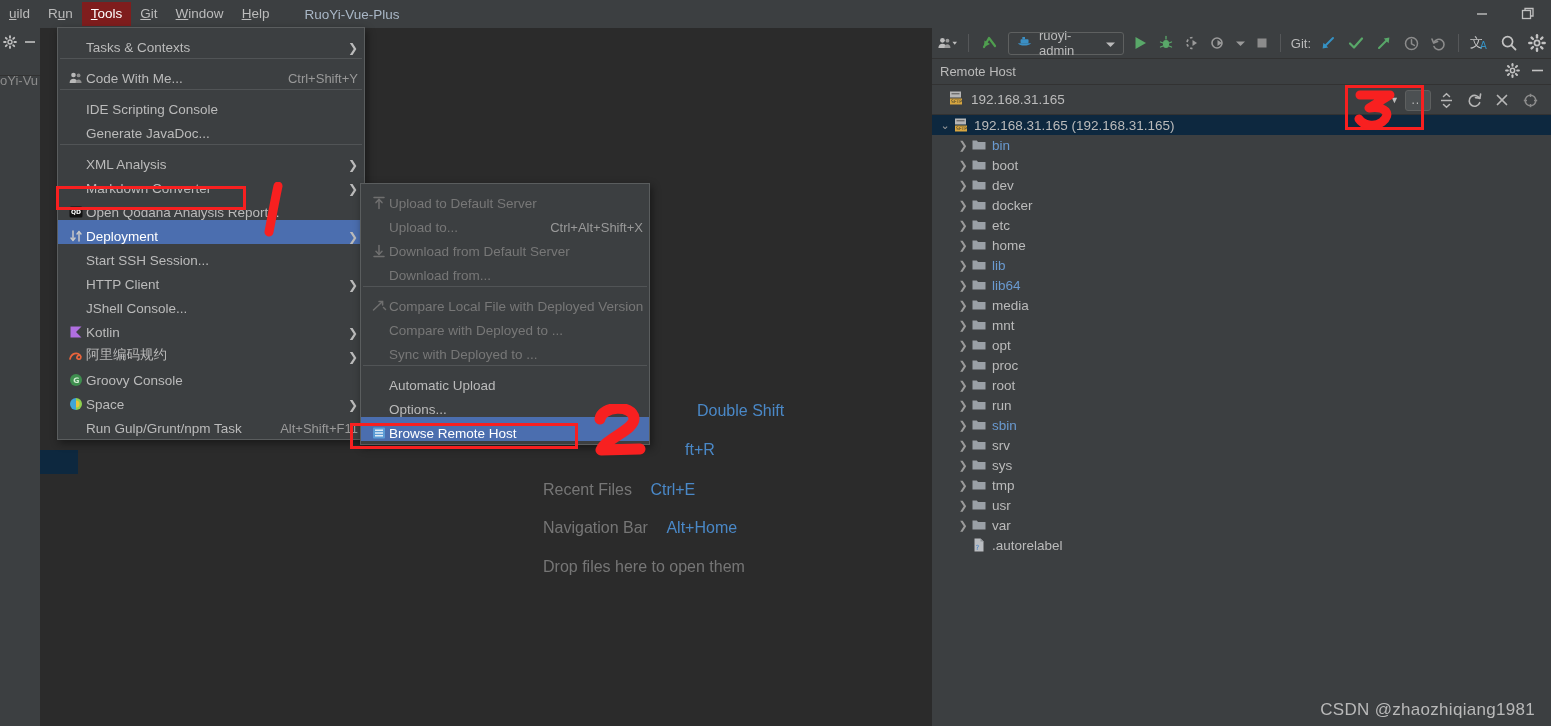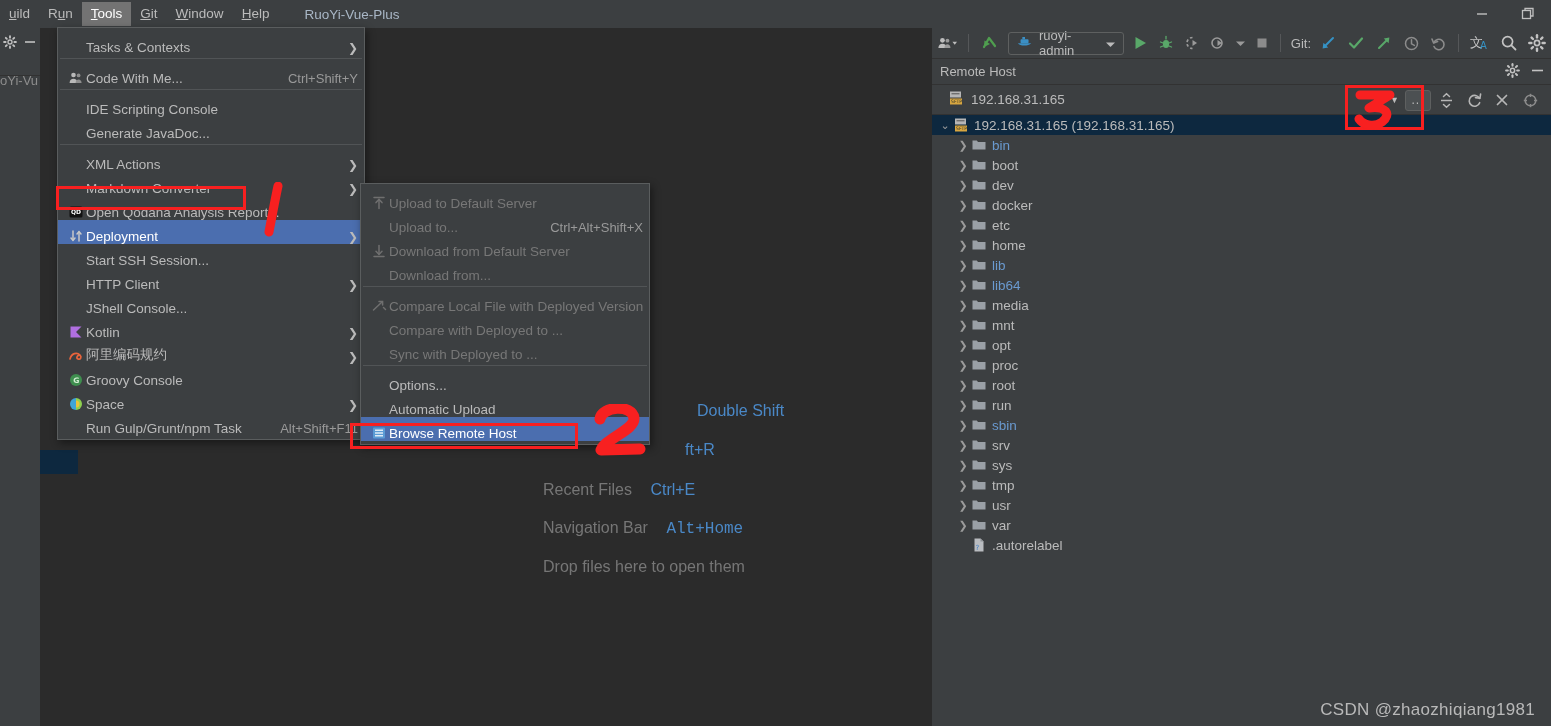--- a/index.html
+++ b/index.html
@@ -13,21 +13,21 @@
 
   
   .titlebar {
     position: absolute; left: 0; top: 0; width: 1551px; height: 28px;
     background: #3c3f41; display: flex; align-items: center;
   }
   .menu-item {
     font-size: 13.5px; color: #bbbbbb; padding: 4px 9px; line-height: 16px;
     white-space: nowrap;
   }
-  .menu-item.active { background: #737373; color: #ffffff; }
+  .menu-item.active { background: #7f1d1d; color: #ffffff; }
   .menu-item u { text-decoration: underline; }
   .proj-name { font-size: 13.5px; color: #a9b7c6; margin-left: 26px; }
   .win-btns { position: absolute; right: 0; top: 0; height: 28px; display: flex; align-items: center; }
   .win-btn { width: 46px; height: 28px; display: flex; align-items: center; justify-content: center; }
   .win-btn svg { display: block; }
 
   
   .toolbar {
     position: absolute; left: 932px; top: 28px; width: 619px; height: 31px;
     background: #3c3f41; display: flex; align-items: center; gap: 0px;
@@ -150,21 +150,21 @@
       </div>
       <div class="hint-row" style="left:645px; top:413px;">
         <span class="hint-key">ft+R</span>
       </div>
       <div class="hint-row" style="left:503px; top:453px;">
         <span>Recent Files</span>
         <span class="hint-key" style="margin-left:14px;">Ctrl+E</span>
       </div>
       <div class="hint-row" style="left:503px; top:491px;">
         <span>Navigation Bar</span>
-        <span class="hint-key" style="margin-left:14px;font-family:Liberation Mono, monospace;">Alt+Home</span>
+        <span class="hint-key" style="margin-left:14px;">Alt+Home</span>
       </div>
       <div class="hint-row" style="left:503px; top:530px;">
         <span>Drop files here to open them</span>
       </div>
     </div>
   </div>
 
   <div class="titlebar">
     <div class="menu-item"><u>u</u>ild</div>
     <div class="menu-item">R<u>u</u>n</div>
@@ -649,21 +649,21 @@
         <span class="m-ico"></span>
         <span class="m-label">IDE Scripting Console</span>
       </div>
       <div class="mrow">
         <span class="m-ico"></span>
         <span class="m-label">Generate JavaDoc...</span>
       </div>
       <div class="msep"></div>
       <div class="mrow">
         <span class="m-ico"></span>
-        <span class="m-label">XML Actions</span>
+        <span class="m-label">XML Analysis</span>
         <span class="m-arrow">❯</span>
       </div>
       <div class="mrow">
         <span class="m-ico"></span>
         <span class="m-label">Markdown Converter</span>
         <span class="m-arrow">❯</span>
       </div>
       <div class="mrow">
         <span class="m-ico">
           <svg width="16" height="16" viewBox="0 0 16 16">
@@ -796,25 +796,25 @@
         <span class="m-ico"></span>
         <span class="m-label">Compare with Deployed to ...</span>
       </div>
       <div class="mrow disabled">
         <span class="m-ico"></span>
         <span class="m-label">Sync with Deployed to ...</span>
       </div>
       <div class="msep"></div>
       <div class="mrow">
         <span class="m-ico"></span>
+        <span class="m-label">Automatic Upload</span>
+      </div>
+      <div class="mrow">
+        <span class="m-ico"></span>
         <span class="m-label">Options...</span>
-      </div>
-      <div class="mrow">
-        <span class="m-ico"></span>
-        <span class="m-label">Automatic Upload</span>
       </div>
       <div class="mrow sel">
         <span class="m-ico">
           <svg width="16" height="16" viewBox="0 0 16 16">
             <rect x="2" y="2.5" width="12" height="11" rx="1" fill="#5b9bd5"></rect>
             <g stroke="#ffffff" stroke-width="1.2">
               <line x1="4" y1="5.2" x2="12" y2="5.2"></line>
               <line x1="4" y1="8" x2="12" y2="8"></line>
               <line x1="4" y1="10.8" x2="12" y2="10.8"></line>
             </g>

